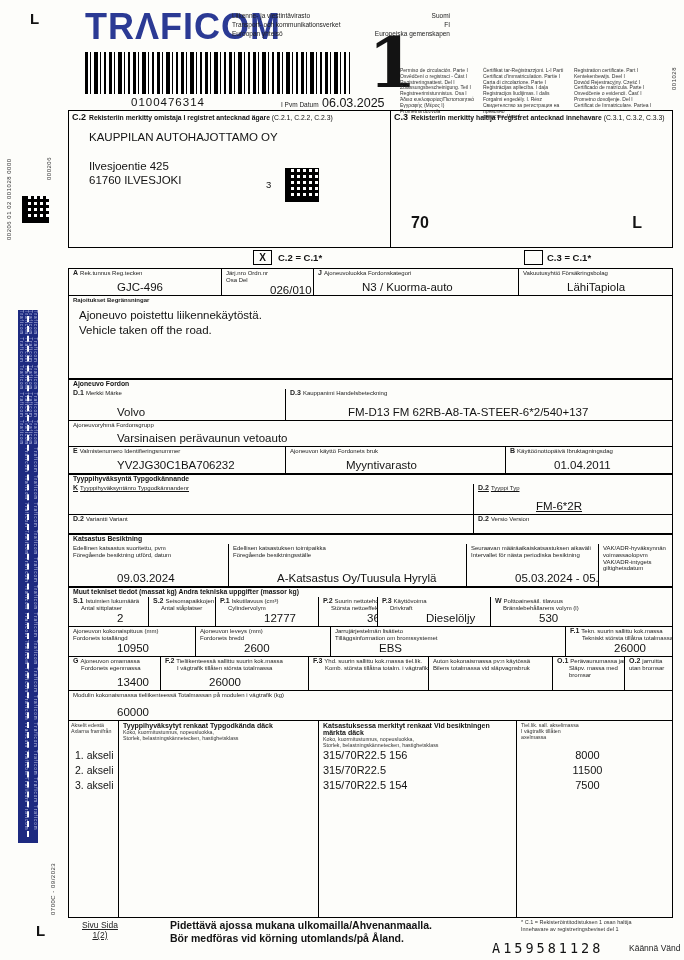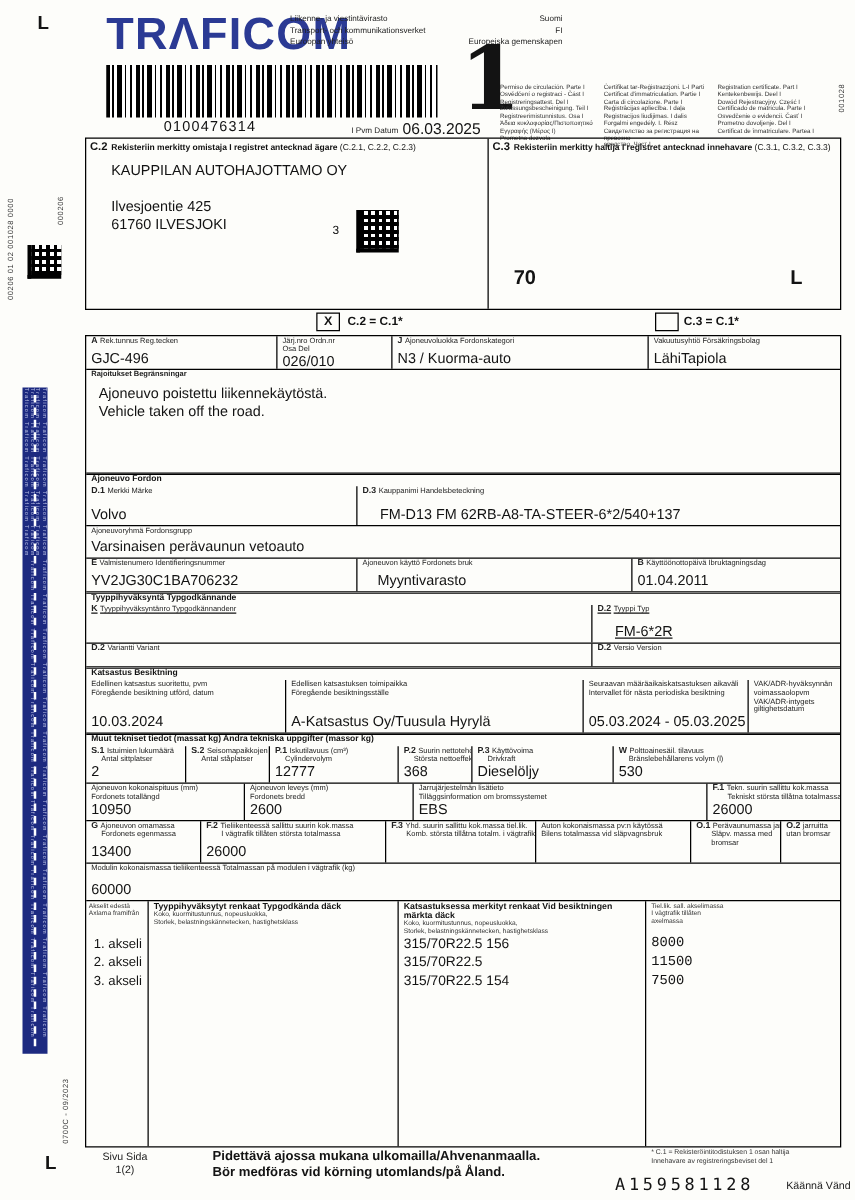--- a/index.html
+++ b/index.html
@@ -46,47 +46,47 @@
   .chklabel { font-size: 9.5px; font-weight: bold; line-height: 15px; }
 
   
   #form { border: 1px solid #000; display: flex; flex-direction: column; background:#fdfdfa; }
   .row { display: flex; border-bottom: 1px solid #000; flex: 0 0 auto; }
   .row:last-child { border-bottom: 0; }
   .cell { border-right: 1px solid #000; padding: 1px 4px; display: flex; flex-direction: column; overflow: hidden; }
   .cell:last-child { border-right: 0; flex: 1; }
   .lab { font-size: 6px; line-height: 6.8px; color: #222; white-space: nowrap; }
   .fc { font-size: 7px; font-weight: bold; margin-right: 2px; }
-  .val { font-size: 11.5px; line-height: 12.5px; margin-top: auto; white-space: nowrap; padding-bottom: 1px; }
+  .val { font-size: 11.5px; line-height: 12.5px; margin-top: auto; white-space: nowrap; padding-bottom: 1px; margin-left: 44px; }
   .sect { font-size: 6.8px; font-weight: bold; padding: 1px 4px; border-bottom: 0;
           box-shadow: inset 0 1px 0 #000; display: block; }
   .restr-line { font-size: 11.5px; line-height: 15px; }
   .wrap { white-space: normal; }
 
   
   .tcol { border-right: 1px solid #000; display: flex; flex-direction: column; overflow: hidden; }
   .tcol:last-child { border-right: 0; flex: 1; }
   .thead { height: 27px; padding: 1px 4px; }
   .tbold { font-size: 7px; font-weight: bold; }
   .tsub { font-size: 5.3px; line-height: 6px; color: #333; }
   .trow { font-size: 11px; line-height: 15px; padding: 0 4px; white-space: nowrap; }
-  .trow.num { text-align: left; padding-right: 18px; font-family: Liberation Mono, monospace; }
+  .trow.num { text-align: center; padding-right: 18px; }
 
   
   #strip { background: #1d2a80; display: flex; justify-content: center; }
   #strip .dash { width: 0; border-left: 2.5px dashed #fff; margin: 6px 0; }
   #strip .stxt { position: absolute; writing-mode: vertical-rl; font-size: 4.5px; color: rgba(220,225,250,.8);
                  height: 100%; overflow: hidden; letter-spacing: 1px; }
 
   
   .foot-note { font-size: 10.5px; font-weight: bold; line-height: 13px; }
   .foot-small { font-size: 5.5px; line-height: 6.5px; color:#333; }
   .serial { font-family: "DejaVu Sans Mono", monospace; font-size: 13.5px; letter-spacing: 3px; }
   .turn { font-size: 8.5px; color:#222; }
-  .pg { font-size: 8.5px; color:#222; text-align: center; }
+  .pg { font-size: 8.5px; color:#222; text-align: center; text-decoration: underline; }
 </style>
 </head>
 <body>
 
 <div id="page">
 
   <div class="abs corner-letter" style="left:30px; top:10px;">L</div>
   <div class="abs vtext" style="left:6px; top:95px; height:145px;">00206 01 02 001028 0000</div>
   <div class="abs vtext" style="left:46px; top:118px; height:62px;">000206</div>
   <div class="abs vtext" style="left:671px; top:28px; height:62px;">001028</div>
@@ -260,21 +260,21 @@
         <div class="lab"><b class="fc">D.2</b><span>Versio  Version</span></div>
       </div>
     </div>
 
     <div class="sect" style="height:10px;">Katsastus  Besiktning</div>
 
     <div class="row" style="height:43px;">
       <div class="cell" style="width:160px;">
         <div class="lab">Edellinen katsastus suoritettu, pvm</div>
         <div class="lab">Föregående besiktning utförd, datum</div>
-        <div class="val">10.03.2024</div>
+        <div class="val">09.03.2024</div>
       </div>
       <div class="cell" style="width:238px;">
         <div class="lab">Edellisen katsastuksen toimipaikka</div>
         <div class="lab">Föregående besiktningsställe</div>
         <div class="val">A-Katsastus Oy/Tuusula Hyrylä</div>
       </div>
       <div class="cell" style="width:132px;">
         <div class="lab">Seuraavan määräaikaiskatsastuksen aikaväli</div>
         <div class="lab">Intervallet för nästa periodiska besiktning</div>
         <div class="val">05.03.2024 - 05.03.2025</div>

